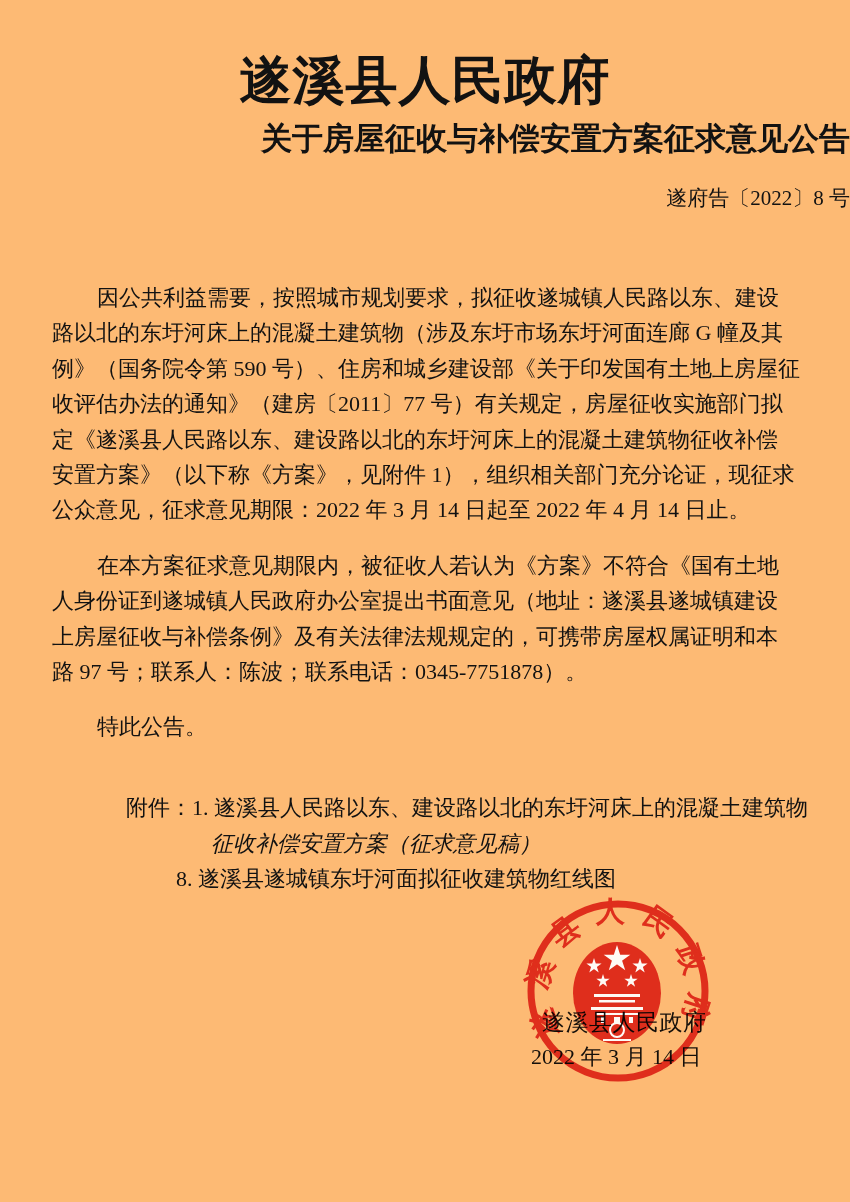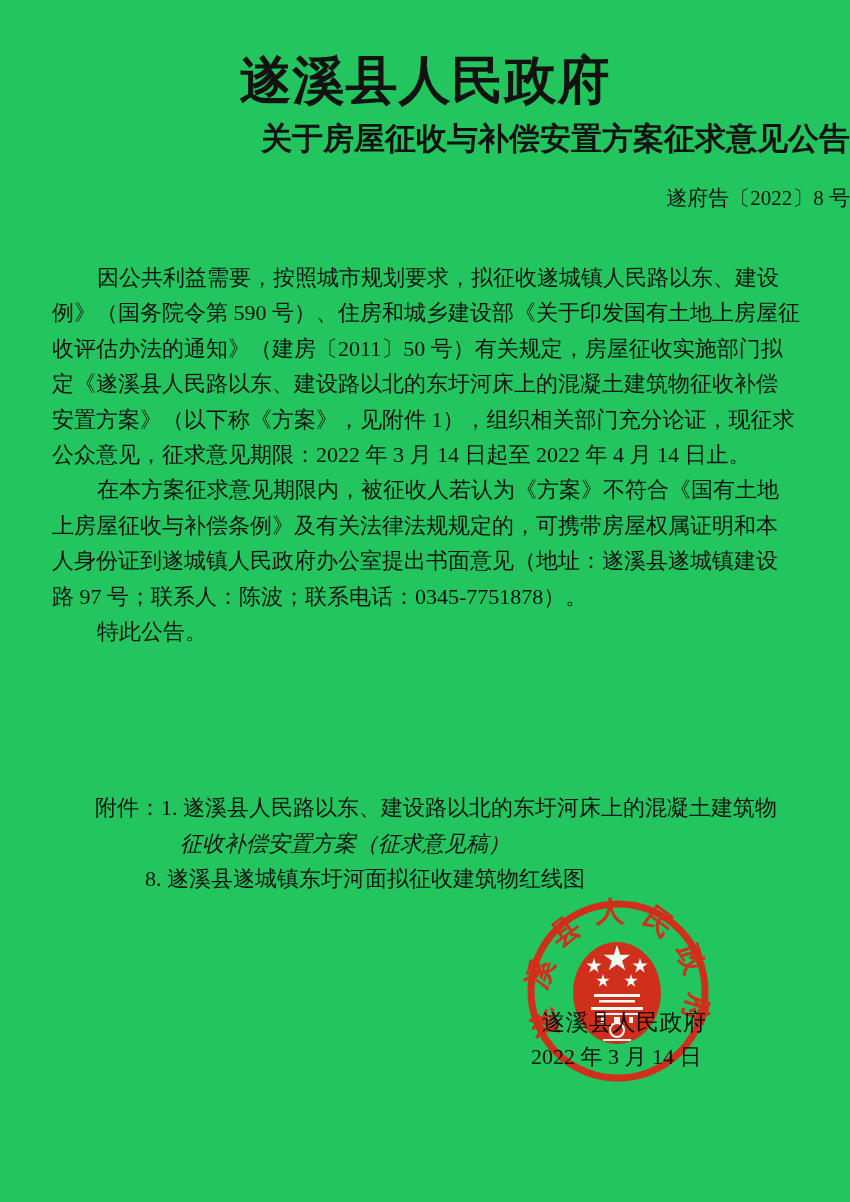--- a/index.html
+++ b/index.html
@@ -1,21 +1,21 @@
 <!DOCTYPE html>
 <html><head>
 <meta charset="utf-8">
 <style>
   html, body { margin: 0; padding: 0; background: #888; }
   .page {
     position: relative;
     width: 850px;
     height: 1202px;
     margin: 0 auto;
-    background: #22c55e;
+    background: #fdba74;
     overflow: hidden;
     font-family: "Liberation Serif", "DejaVu Serif", serif;
     color: #121212;
   }
   .doc-title {
     position: absolute; top: 50px; left: 0; width: 850px;
     text-align: center;
     font-size: 52px; font-weight: bold; line-height: 62px;
     letter-spacing: 1px; white-space: nowrap;
   }
@@ -28,24 +28,24 @@
   .doc-number {
     position: absolute; top: 184px; left: 0; width: 850px;
     text-align: right;
     font-size: 21px; line-height: 28px; white-space: nowrap;
   }
   .body-text {
     position: absolute; left: 52px; top: 260px; width: 760px;
     font-size: 22px; line-height: 35.4px;
   }
   .body-text .line { white-space: nowrap; }
-  .body-text .line.fl { padding-left: 45px; }
+  .body-text .line.fl { padding-left: 45px; margin-top: 20px; }
   .att-line {
     position: absolute;
-    font-size: 22px; line-height: 35.4px; white-space: nowrap;
+    font-size: 22px; line-height: 35.4px; white-space: nowrap; margin-left: 31px;
   }
   .att-1 { left: 95px;  top: 790px; }
   .att-2 { left: 180px; top: 826px; font-style: italic; }
   .att-3 { left: 145px; top: 861px; }
   .signature-block {
     position: absolute; z-index: 3; mix-blend-mode: multiply;
     white-space: nowrap; color: #141414;
   }
   .sig-name { left: 542px; top: 1009px; font-size: 23px; line-height: 28px; letter-spacing: 0.5px; }
   .sig-date { left: 531px; top: 1043px; font-size: 22px; line-height: 28px; text-align: right; }
@@ -62,28 +62,29 @@
 <body>
 
 <div class="page">
 
   <div class="doc-title">遂溪县人民政府</div>
   <div class="doc-subtitle">关于房屋征收与补偿安置方案征求意见公告</div>
   <div class="doc-number">遂府告〔2022〕8 号</div>
 
   <div class="body-text">
     <div class="line fl">因公共利益需要，按照城市规划要求，拟征收遂城镇人民路以东、建设</div>
+    <div class="line">路以北的东圩河床上的混凝土建筑物（涉及东圩市场东圩河面连廊 G 幢及其</div>
     <div class="line">例》（国务院令第 590 号）、住房和城乡建设部《关于印发国有土地上房屋征</div>
-    <div class="line">收评估办法的通知》（建房〔2011〕50 号）有关规定，房屋征收实施部门拟</div>
+    <div class="line">收评估办法的通知》（建房〔2011〕77 号）有关规定，房屋征收实施部门拟</div>
     <div class="line">定《遂溪县人民路以东、建设路以北的东圩河床上的混凝土建筑物征收补偿</div>
     <div class="line">安置方案》（以下称《方案》，见附件 1），组织相关部门充分论证，现征求</div>
     <div class="line">公众意见，征求意见期限：2022 年 3 月 14 日起至 2022 年 4 月 14 日止。</div>
     <div class="line fl">在本方案征求意见期限内，被征收人若认为《方案》不符合《国有土地</div>
+    <div class="line">人身份证到遂城镇人民政府办公室提出书面意见（地址：遂溪县遂城镇建设</div>
     <div class="line">上房屋征收与补偿条例》及有关法律法规规定的，可携带房屋权属证明和本</div>
-    <div class="line">人身份证到遂城镇人民政府办公室提出书面意见（地址：遂溪县遂城镇建设</div>
     <div class="line">路 97 号；联系人：陈波；联系电话：0345-7751878）。</div>
     <div class="line fl">特此公告。</div>
   </div>
 
   <div class="att-line att-1">附件：1. 遂溪县人民路以东、建设路以北的东圩河床上的混凝土建筑物</div>
   <div class="att-line att-2">征收补偿安置方案（征求意见稿）</div>
   <div class="att-line att-3">8. 遂溪县遂城镇东圩河面拟征收建筑物红线图</div>
 
   <svg class="seal" width="190" height="190" viewBox="0 0 190 190" aria-hidden="true">
     <circle cx="95" cy="95" r="87" fill="none" stroke="#dd2416" stroke-width="7"></circle>

